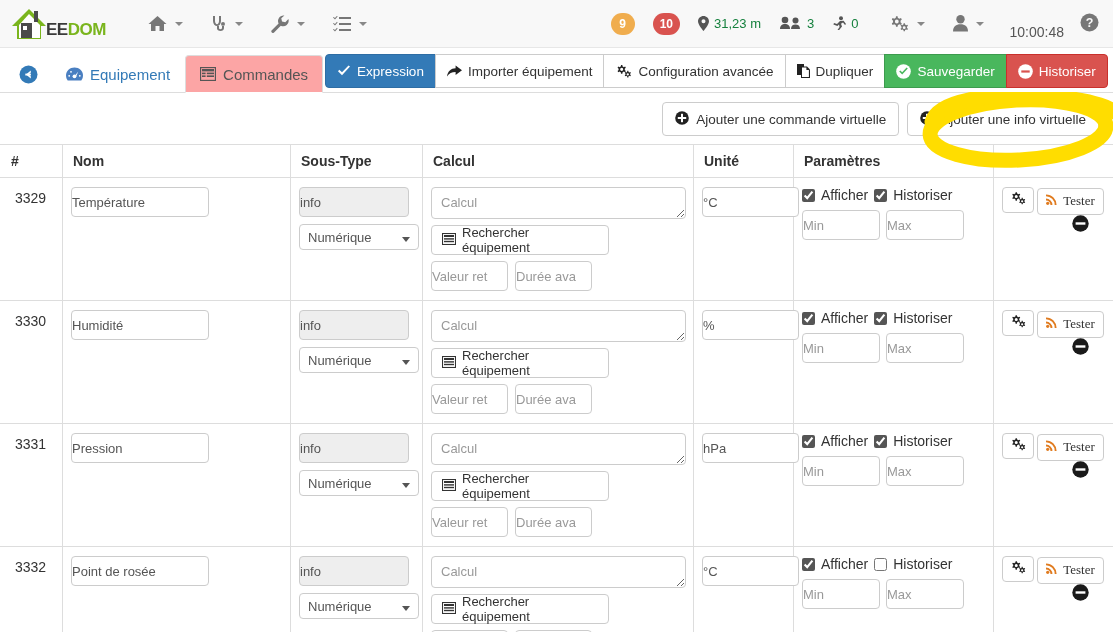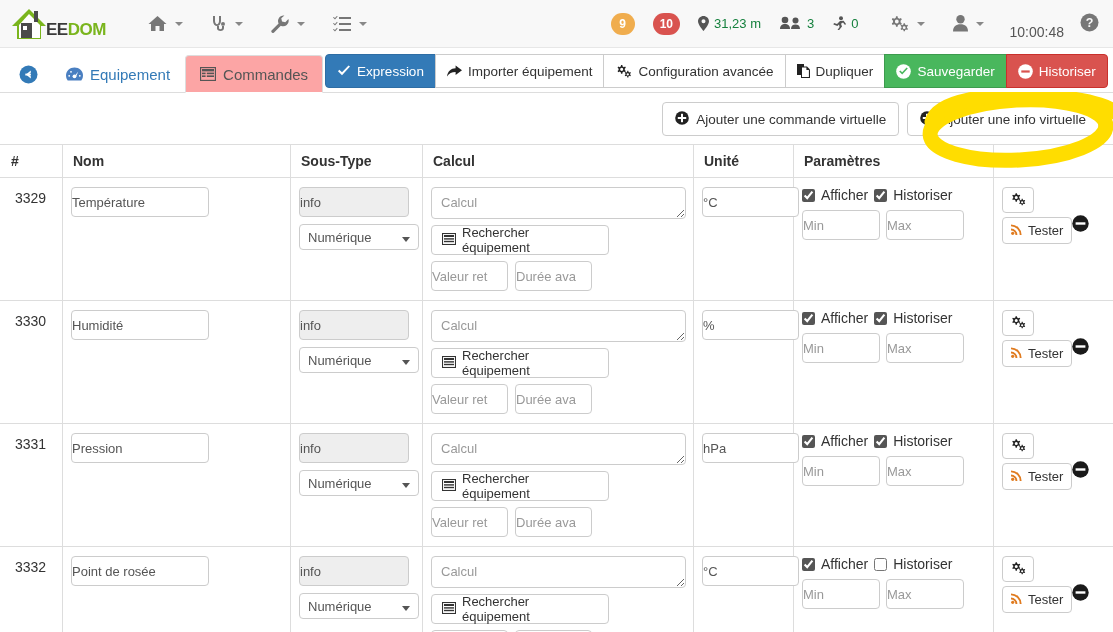--- a/index.html
+++ b/index.html
@@ -201,21 +201,21 @@
 
   .params-line { display:flex; align-items:center; gap:6px; margin-bottom:7px; white-space:nowrap;}
   .chk {
     width:13px;height:13px;margin:0;
     accent-color:#555; cursor:pointer;
   }
   .params-line label { font-size:14px; color:#333; cursor:pointer; }
   .minmax-row { display:flex; gap:6px; }
   .input-minmax { width:78px; }
 
-  .act-wrap { position:relative; height:100%; }
+  .act-wrap { position:relative; height:100%;font-family:Liberation Serif, serif; }
   .btn-gear {
     display:inline-flex; align-items:center; justify-content:center;
     height:26px; padding:0 7px;
     border:1px solid #ccc; border-radius:4px; background:#fff;
     cursor:pointer; margin-bottom:4px;
   }
   .btn-test {
     display:inline-flex; align-items:center; gap:5px;
     height:27px; padding:0 8px;
     border:1px solid #ccc; border-radius:4px; background:#fff;

